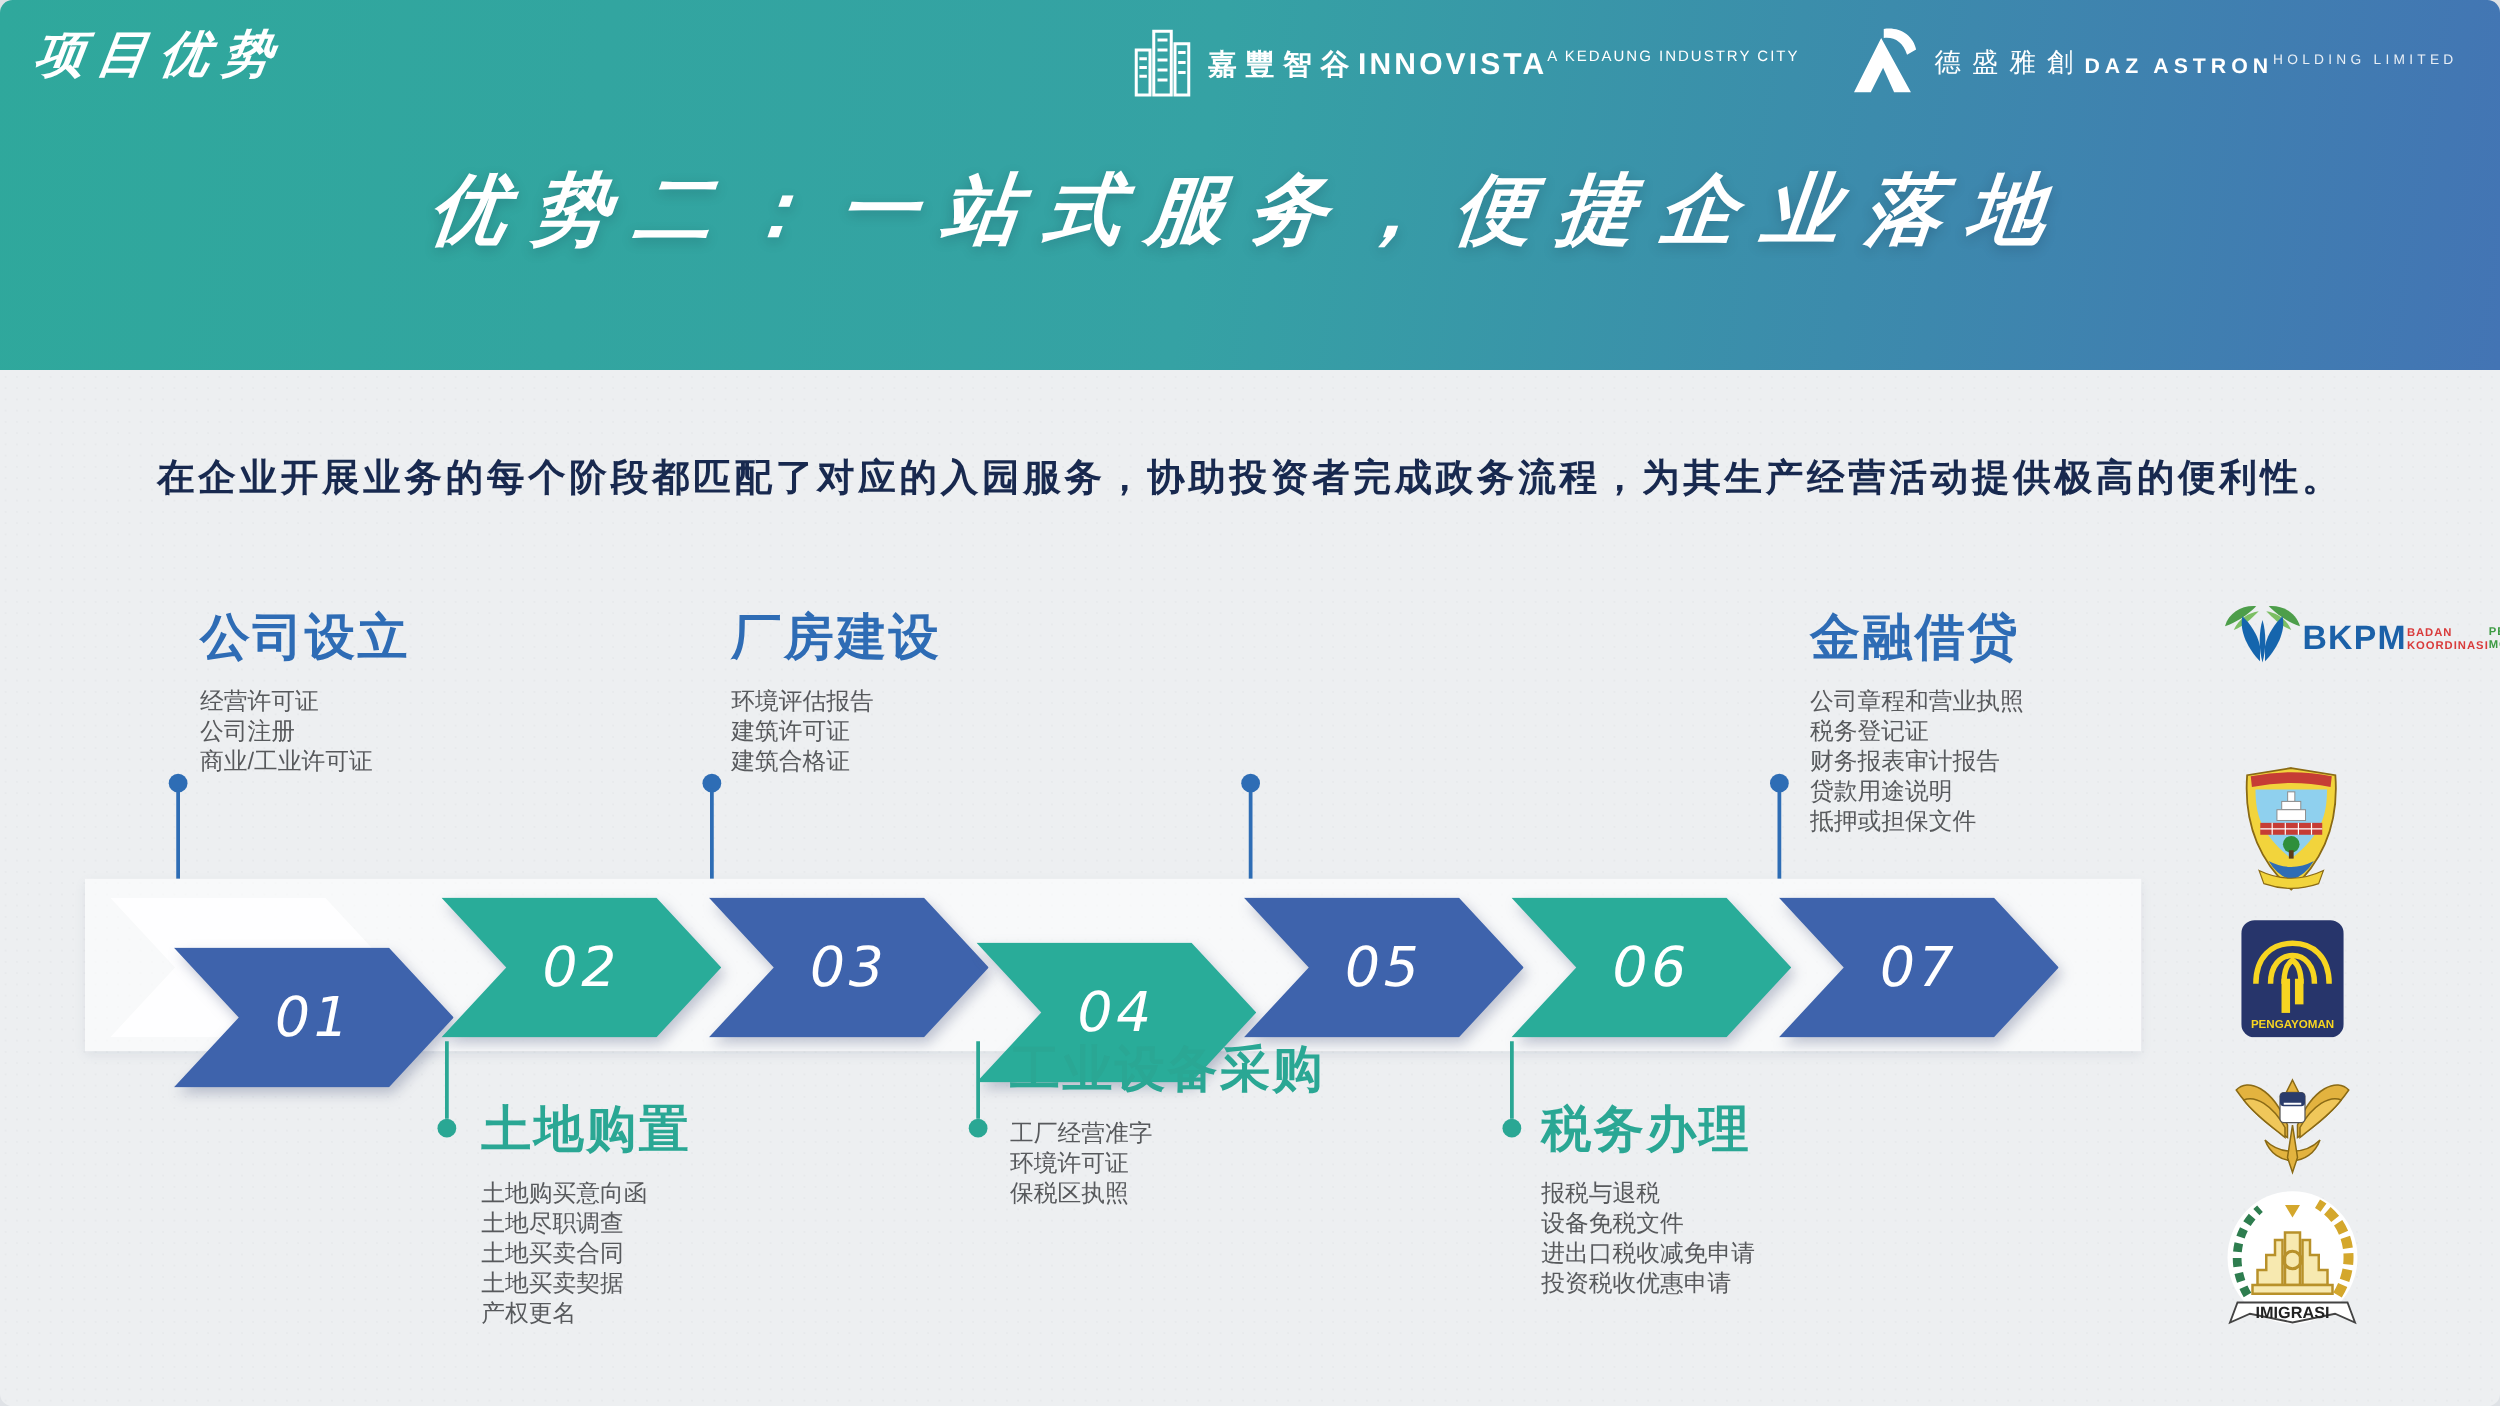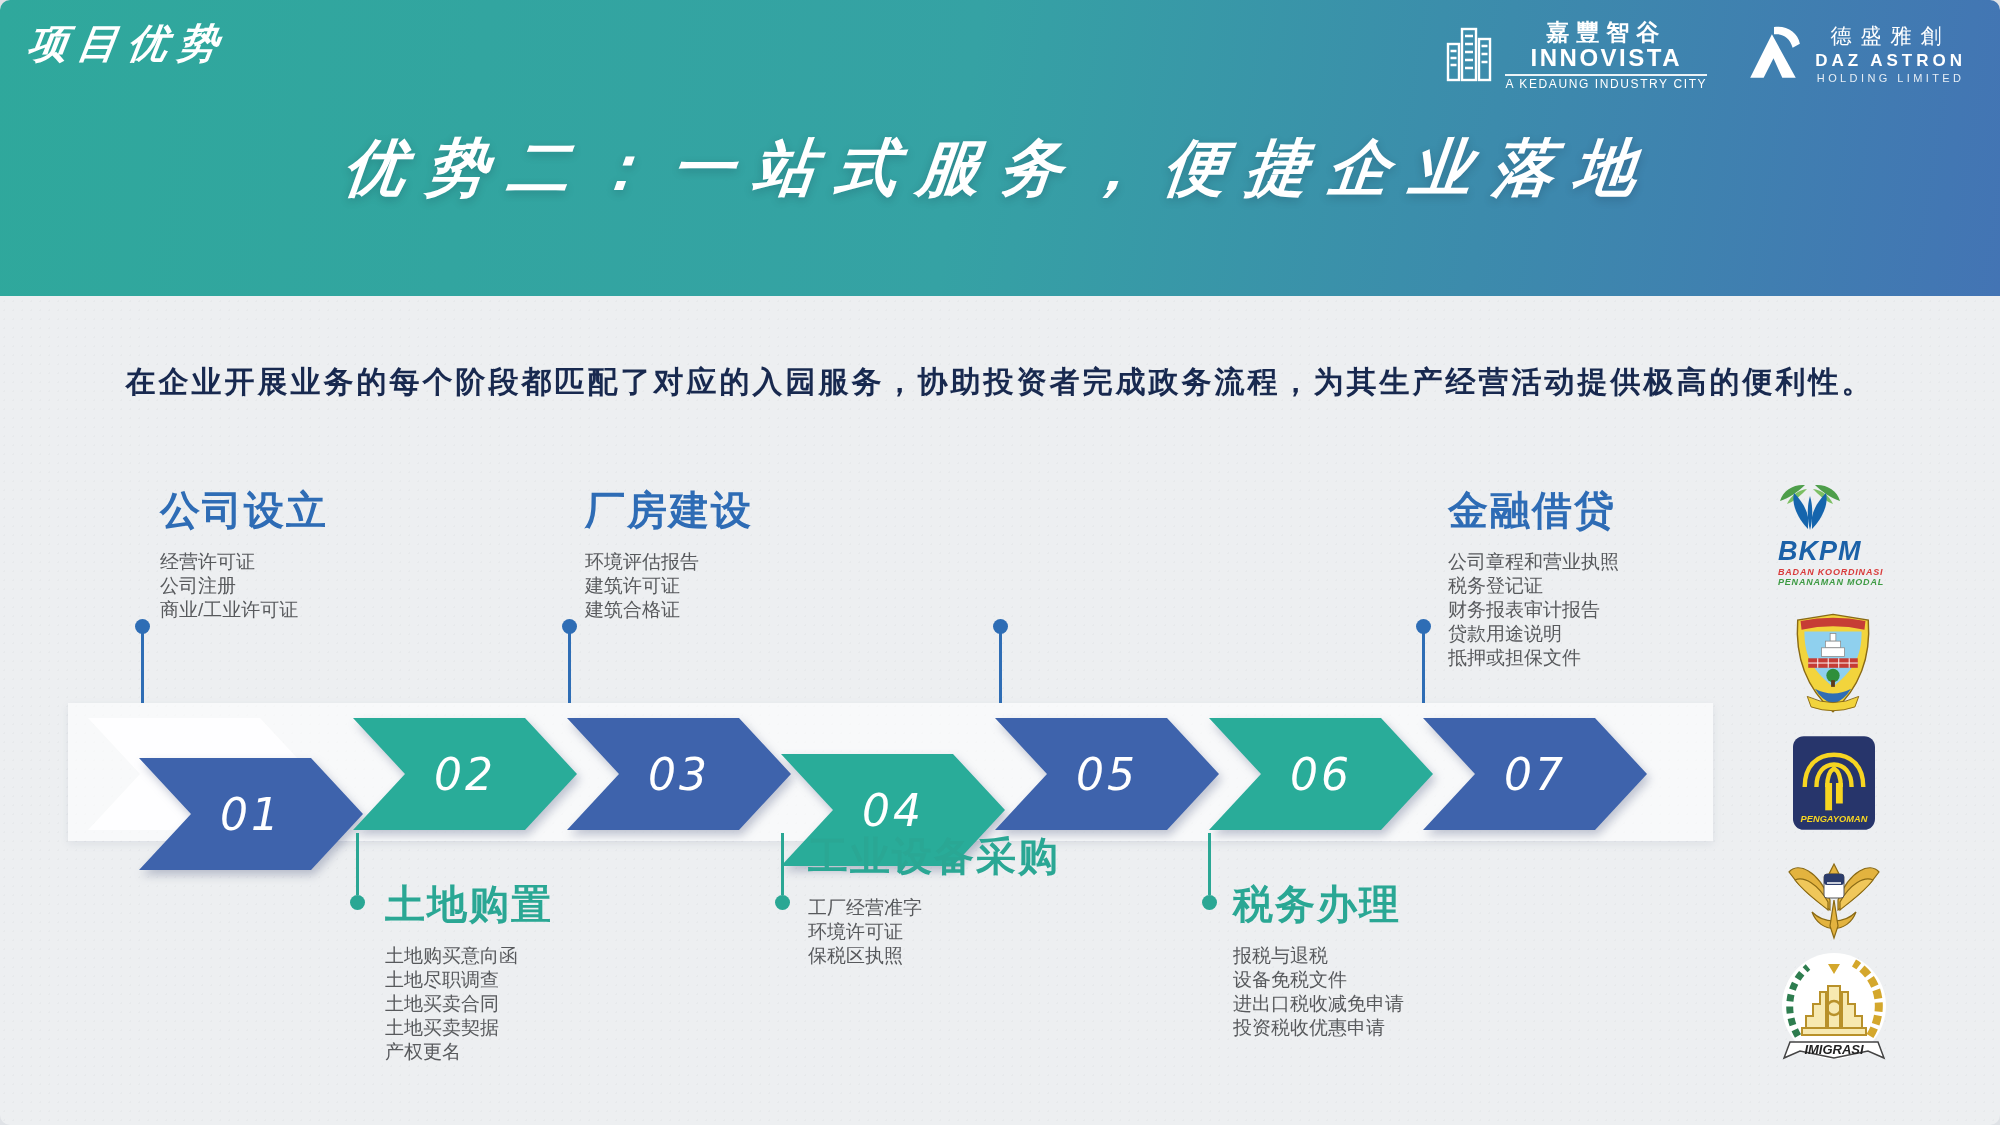--- a/index.html
+++ b/index.html
@@ -11,21 +11,21 @@
   
   .hdr{position:absolute;left:0;top:0;width:2000px;height:296px;
        background:linear-gradient(99deg,#2fa89c 0%,#35a2a4 48%,#4374b4 100%);}
   .eyebrow{position:absolute;left:28px;top:16px;color:#fff;font-size:40px;font-weight:bold;
            font-style:italic;transform:skewX(-8deg);letter-spacing:10px;}
   .main-title{position:absolute;left:0;top:126px;width:100%;text-align:center;color:#fff;
               font-size:62px;font-weight:bold;font-style:italic;transform:skewX(-6deg);
               letter-spacing:20px;text-shadow:0 3px 10px rgba(0,0,30,0.18);}
   .brands{position:absolute;right:34px;top:20px;display:flex;align-items:center;gap:38px;color:#fff;}
   .brand{display:flex;align-items:center;gap:12px;}
-  .bt{display:flex;flex-direction:column;line-height:1.08;text-align:center;}
+  .bt{display:flex;flex-direction:row;line-height:1.08;}
   .bt-cn{font-size:23px;font-weight:bold;letter-spacing:7px;}
   .bt-en{font-size:24px;font-weight:bold;letter-spacing:2.5px;}
   .bt-rule{height:2px;background:rgba(255,255,255,.9);margin:3px 0 2px;}
   .bt-tag{font-size:12px;letter-spacing:1.6px;}
   .daz .bt-cn{font-weight:300;font-size:21px;letter-spacing:9px;}
   .daz .bt-en{font-size:17px;letter-spacing:4px;margin-top:4px;}
   .daz .bt-tag{font-size:11px;letter-spacing:3.4px;color:rgba(255,255,255,.88);margin-top:3px;}
 
   
   .intro{position:absolute;left:0;top:362px;width:100%;text-align:center;color:#18294f;
@@ -51,21 +51,21 @@
   .step{position:absolute;top:718px;width:224px;height:112px;filter:drop-shadow(3px 5px 5px rgba(95,105,140,.38));}
   .step .shape{width:224px;height:112px;display:flex;align-items:center;justify-content:center;
         clip-path:polygon(0 0,172px 0,224px 56px,172px 112px,0 112px,52px 56px);}
   .step.ghost{filter:none;}
   .step.ghost .shape{background:rgba(255,255,255,.85);}
   .ablue .shape{background:#3e63ac;} .ateal .shape{background:#29ac99;}
   .stepnum{color:#fff;font-size:44px;font-style:italic;font-weight:200;letter-spacing:3px;
            font-family:"DejaVu Sans", sans-serif;}
 
   
-  .agency{position:absolute;display:flex;flex-direction:column;align-items:flex-start;font-style:italic;}
+  .agency{position:absolute;display:flex;flex-direction:row;align-items:center;}
   .bkpm-word{font-size:27px;font-weight:bold;color:#1b61a8;letter-spacing:1px;line-height:1.05;margin-top:2px;}
   .bkpm-l1{font-size:9px;font-weight:bold;color:#d93b3b;letter-spacing:.8px;margin-top:2px;}
   .bkpm-l2{font-size:9px;font-weight:bold;color:#3e9b44;letter-spacing:.8px;}
 </style>
 </head>
 <body>
 
 <div class="slide">
 
   <div class="hdr">

